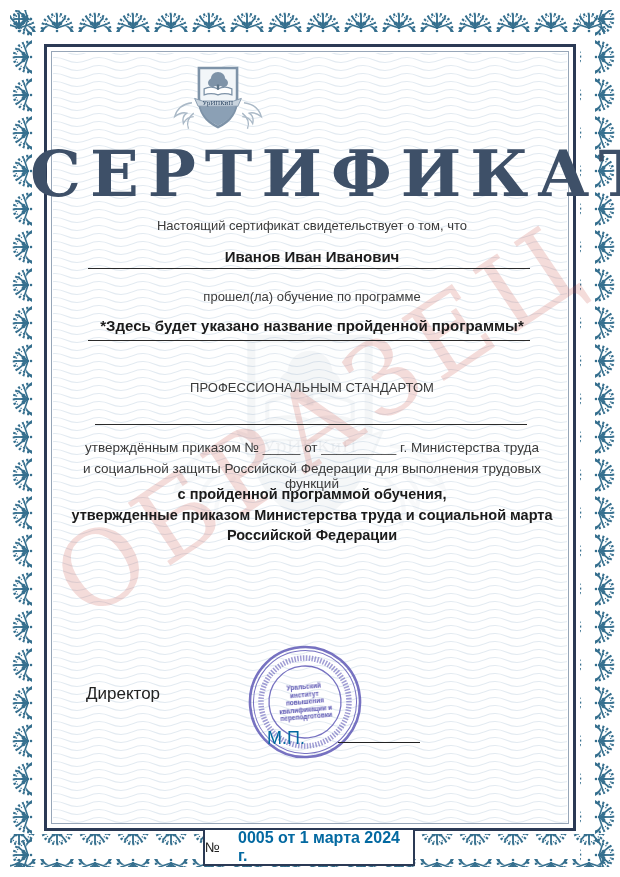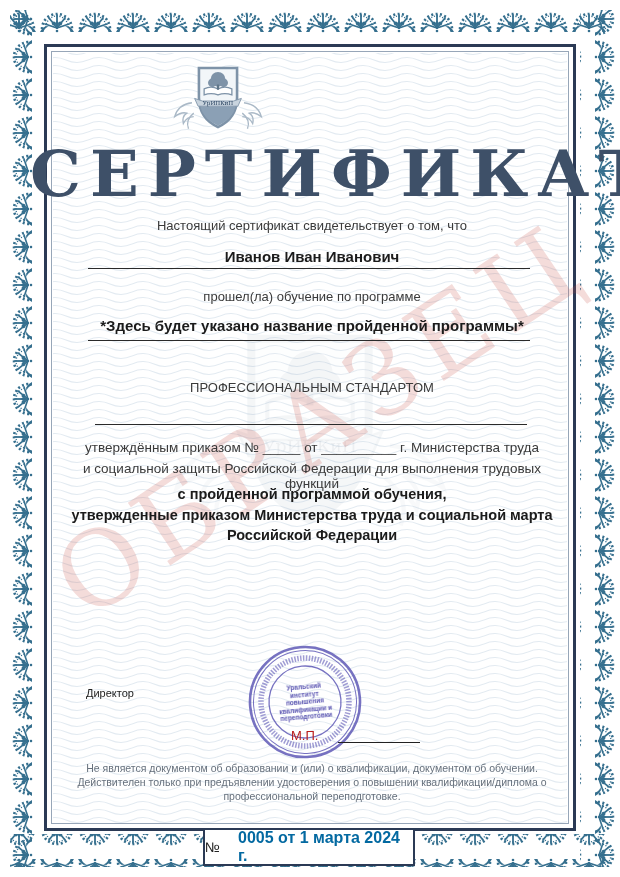--- a/index.html
+++ b/index.html
@@ -31,22 +31,22 @@
     transform:rotate(-34deg);transform-origin:center;white-space:nowrap;
     pointer-events:none;
   }
   .stamp{left:246px;top:643px;width:118px;height:118px;transform:rotate(-5deg);}
   .stamp-text{
     position:absolute;inset:0;display:flex;flex-direction:column;
     align-items:center;justify-content:center;text-align:center;
     color:#4a44aa;font-size:6.5px;line-height:7.6px;font-weight:bold;
     filter:blur(0.4px);opacity:.9;
   }
-  .director{left:86px;top:684px;font-size:11px;line-height:19px;color:#222;}
-  .mp{left:267px;top:728px;font-size:13px;color:#b91c1c;z-index:5;margin-left:24px;}
+  .director{left:86px;top:684px;font-size:17px;line-height:19px;color:#222;}
+  .mp{left:267px;top:728px;font-size:18px;color:#0369a1;z-index:5;}
   .sig-rule{left:338px;top:742px;width:82px;border-top:1.5px solid #222;z-index:5;}
   .disclaimer{top:761px;font-size:10.5px;line-height:14px;color:#66707c;}
   .numbox{
     left:203px;top:828px;width:212px;height:38px;background:#fff;
     border:2px solid #2b3a55;display:flex;align-items:center;justify-content:center;
     gap:18px;z-index:6;box-sizing:border-box;
   }
   .numbox .lbl{font-size:14px;color:#222;}
   .numbox .val{font-size:16px;font-weight:bold;color:#0369a1;}
 </style>
@@ -166,24 +166,19 @@
       <span>переподготовки</span>
     </div>
   </div>
 
   <div class="abs director">
     <div>Директор</div>
   </div>
   <div class="abs mp">М.П.</div>
   <div class="abs sig-rule"></div>
 
-  <div class="c disclaimer">
-    <div>Не является документом об образовании и (или) о квалификации, документом об обучении.</div>
-    <div>Действителен только при предъявлении удостоверения о повышении квалификации/диплома о</div>
-    <div>профессиональной переподготовке.</div>
-  </div>
 
   <div class="abs numbox">
     <span class="lbl">№</span>
     <span class="val">0005 от 1 марта 2024 г.</span>
   </div>
 
 </div>
 
 </body></html>

